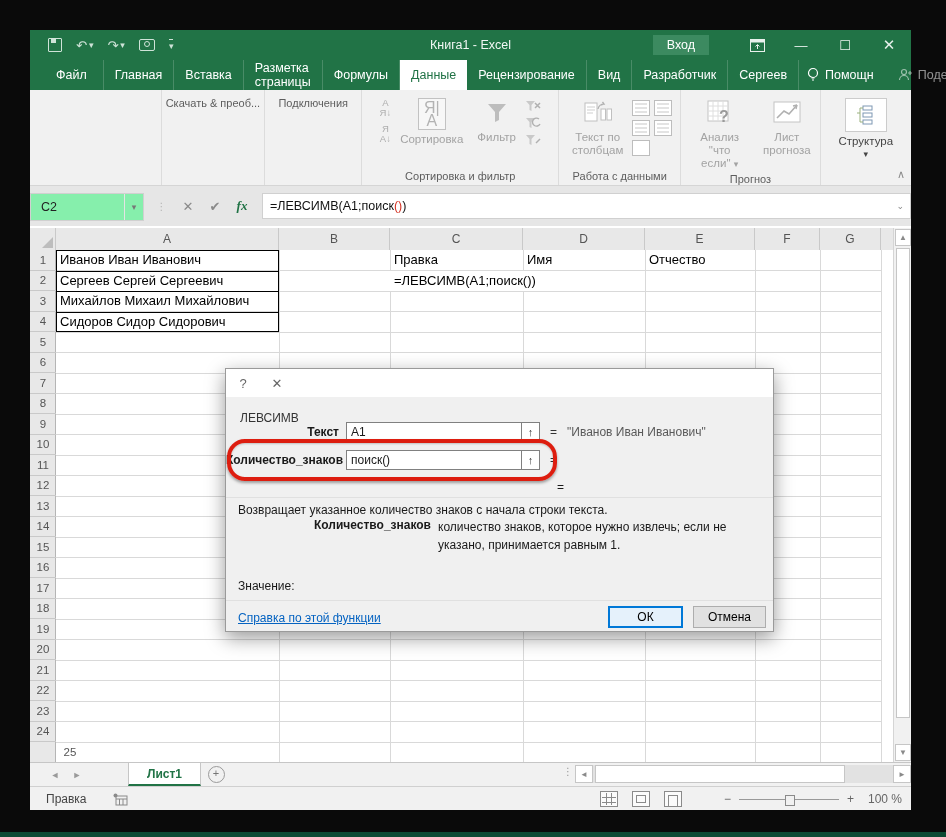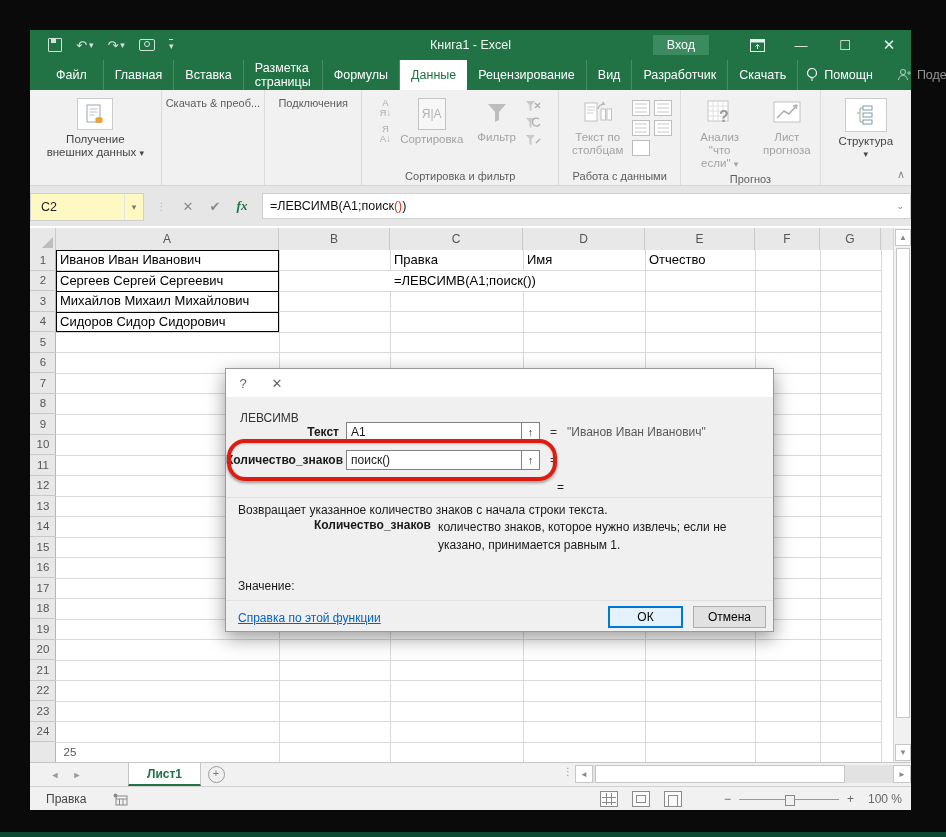--- a/index.html
+++ b/index.html
@@ -35,24 +35,24 @@
   .glabel{height:18px;font-size:11px;color:#5d5d5d;display:flex;align-items:center;justify-content:center;white-space:nowrap;}
   .bigbtn{display:flex;flex-direction:column;align-items:center;justify-content:flex-start;font-size:11.5px;line-height:13px;text-align:center;color:#444;padding:2px 5px;cursor:pointer;}
   .bigbtn.gray{color:#a3a3a3;}
   .bigbtn .ic{height:30px;display:flex;align-items:center;justify-content:center;margin-bottom:3px;}
   .smallcol{display:flex;flex-direction:column;gap:3px;padding-top:4px;}
   .sic{width:16px;height:14px;border:1px solid #bdbdbd;background:#fff;position:relative;}
   .sic.b:before{content:"";position:absolute;inset:2px;background:repeating-linear-gradient(#e3e3e3 0 2px,transparent 2px 4px);}
   .chev{position:absolute;right:6px;bottom:4px;color:#8a8a8a;font-size:11px;cursor:pointer;}
   .whitebox{width:34px;height:30px;background:#fff;border:1px solid #ccc;display:flex;align-items:center;justify-content:center;}
   .sorttiny{font-size:9.5px;color:#adadad;line-height:10px;text-align:center;cursor:pointer;}
-  .azbox{width:26px;height:24px;border:1px solid #c2c2c2;color:#b3b3b3;font-size:12px;display:flex;align-items:center;justify-content:center;gap:2px;background:#f7f7f7;}
+  .azbox{width:26px;height:24px;border:1px solid #c2c2c2;color:#b3b3b3;font-size:16px;display:flex;align-items:center;justify-content:center;gap:2px;background:#f7f7f7;}
   
   .fbar{position:absolute;left:0;top:156px;width:881px;height:40px;background:#e6e6e6;}
-  .namebox{position:absolute;left:0px;top:7px;width:112px;height:26px;background:#fef9c3;border:1px solid #d0d0d0;display:flex;align-items:center;font-size:12.5px;color:#222;}
+  .namebox{position:absolute;left:0px;top:7px;width:112px;height:26px;background:#86efac;border:1px solid #d0d0d0;display:flex;align-items:center;font-size:12.5px;color:#222;}
   .namebox .nv{flex:1;padding-left:10px;}
   .namebox .dd{width:18px;height:100%;display:flex;align-items:center;justify-content:center;color:#777;font-size:9px;border-left:1px solid #e4e4e4;cursor:pointer;}
   .fbtns{position:absolute;left:118px;top:7px;height:26px;display:flex;align-items:center;gap:1px;}
   .fb{width:26px;height:26px;display:flex;align-items:center;justify-content:center;font-size:13px;color:#8a8a8a;cursor:pointer;}
   .fx{color:#217346;font-style:italic;font-weight:bold;font-family:"Liberation Serif","DejaVu Serif",serif;}
   .ffield{position:absolute;left:232px;top:7px;width:649px;height:26px;background:#fff;border:1px solid #d0d0d0;display:flex;align-items:center;font-size:12.5px;color:#111;padding-left:7px;box-sizing:border-box;}
   .ffield .expand{position:absolute;right:6px;color:#888;font-size:9px;}
   .red{color:#d43425;}
   
   .colheads{position:absolute;left:0;top:198px;width:863px;height:22px;background:#e8e8e8;border-bottom:1px solid #b5b5b5;}
@@ -162,54 +162,40 @@
   <div class="tabrow">
     <span class="rtab">Файл</span>
     <span class="rtab">Главная</span>
     <span class="rtab">Вставка</span>
     <span class="rtab">Разметка страницы</span>
     <span class="rtab">Формулы</span>
     <span class="rtab active">Данные</span>
     <span class="rtab">Рецензирование</span>
     <span class="rtab">Вид</span>
     <span class="rtab">Разработчик</span>
-    <span class="rtab">Скачать</span>
+    <span class="rtab">Сергеев</span>
     <span class="tab-extra">
       <svg width="12" height="16" viewBox="0 0 12 16">
           <circle cx="6" cy="6" r="4.5" fill="none" stroke="#fff" stroke-width="1.2"></circle>
           <path d="M4.5 11 h3 M5 13 h2" stroke="#fff" stroke-width="1.2"></path>
         </svg>
       <span>Помощн</span>
     </span>
     <span class="tab-extra dim" style="margin-left:24px;">
       <svg width="14" height="14" viewBox="0 0 14 14">
           <circle cx="6" cy="4" r="2.5" fill="none" stroke="rgba(255,255,255,.55)" stroke-width="1.2"></circle>
           <path d="M1.5 12 a4.5 4.5 0 0 1 9 0" fill="none" stroke="rgba(255,255,255,.55)" stroke-width="1.2"></path>
           <path d="M10 5 h4 M12 3 v4" stroke="rgba(255,255,255,.55)" stroke-width="1.1"></path>
         </svg>
       <span>Поделиться</span>
     </span>
   </div>
 
   <div class="ribbon">
     <div class="rgroup" style="width:128px;">
-      <div class="content">
-        <div class="bigbtn">
-          <span class="ic whitebox">
-            <svg width="18" height="20" viewBox="0 0 18 20">
-                <rect x="1" y="1" width="13" height="17" fill="#fff" stroke="#9aa7b8"></rect>
-                <path d="M3.5 5 h8 M3.5 8 h8 M3.5 11 h5" stroke="#b9c3d0"></path>
-                <ellipse cx="13" cy="14.5" rx="3.5" ry="1.6" fill="#e8a33d"></ellipse>
-                <path d="M9.5 14.5 v3 a3.5 1.6 0 0 0 7 0 v-3" fill="#e8a33d"></path>
-              </svg>
-          </span>
-          <span>Получение</span>
-          <span><span>внешних данных</span> <span class="tiny">▾</span></span>
-        </div>
-      </div>
       <div class="glabel">&nbsp;</div>
     </div>
 
     <div class="rgroup" style="width:96px;">
       <div class="glabel">Скачать &amp; преоб...</div>
     </div>
 
     <div class="rgroup" style="width:92px;">
       <div class="glabel">Подключения</div>
     </div>

